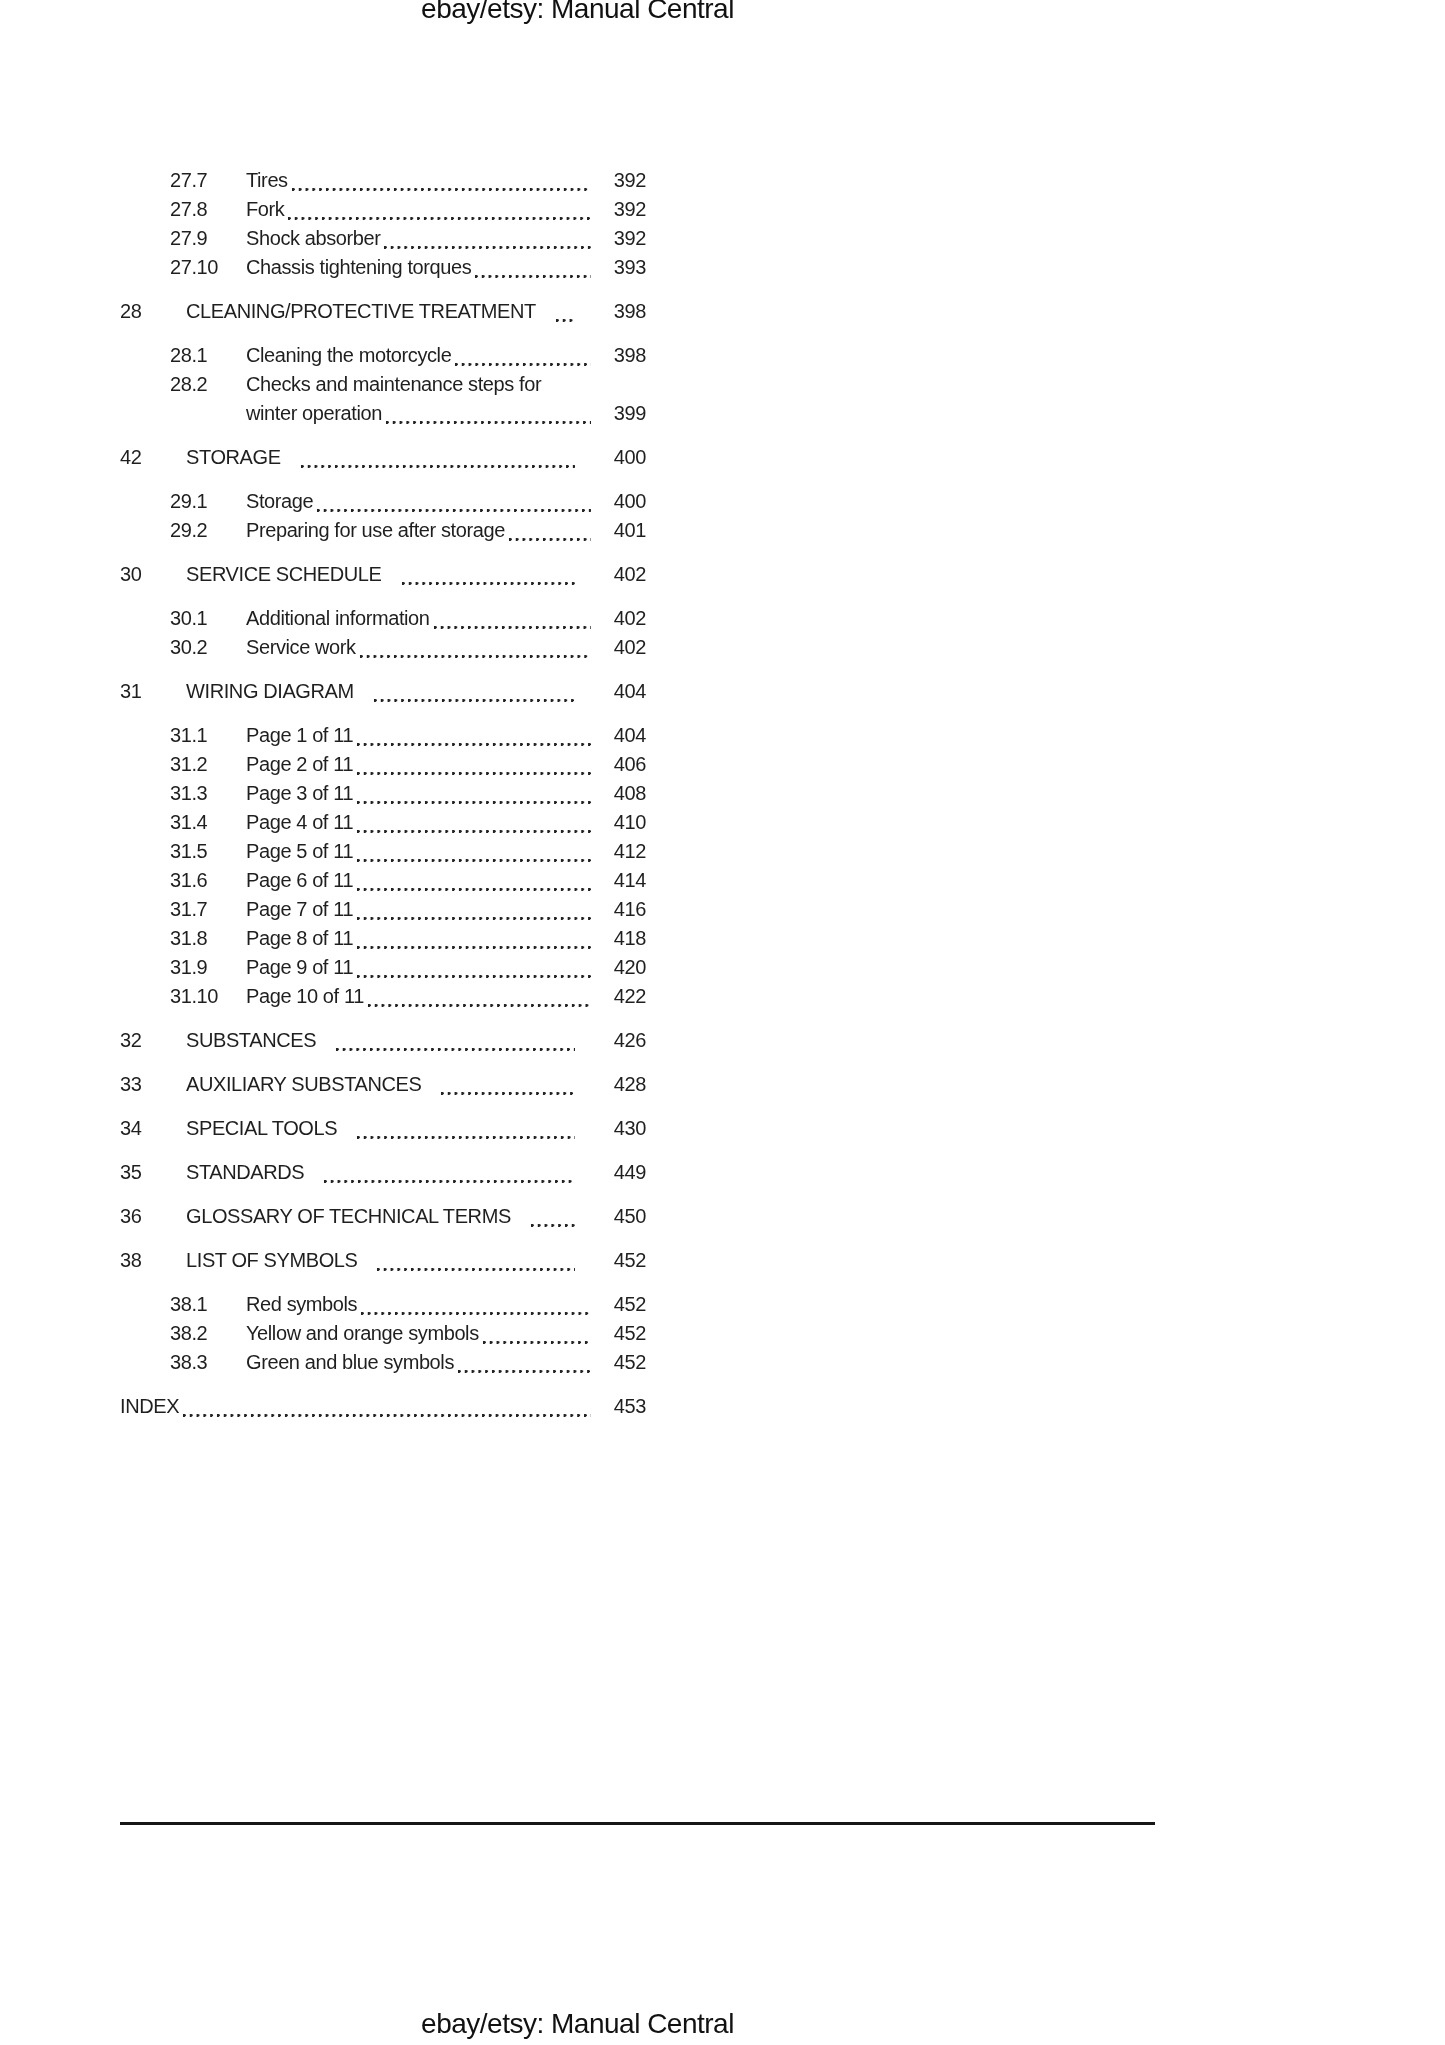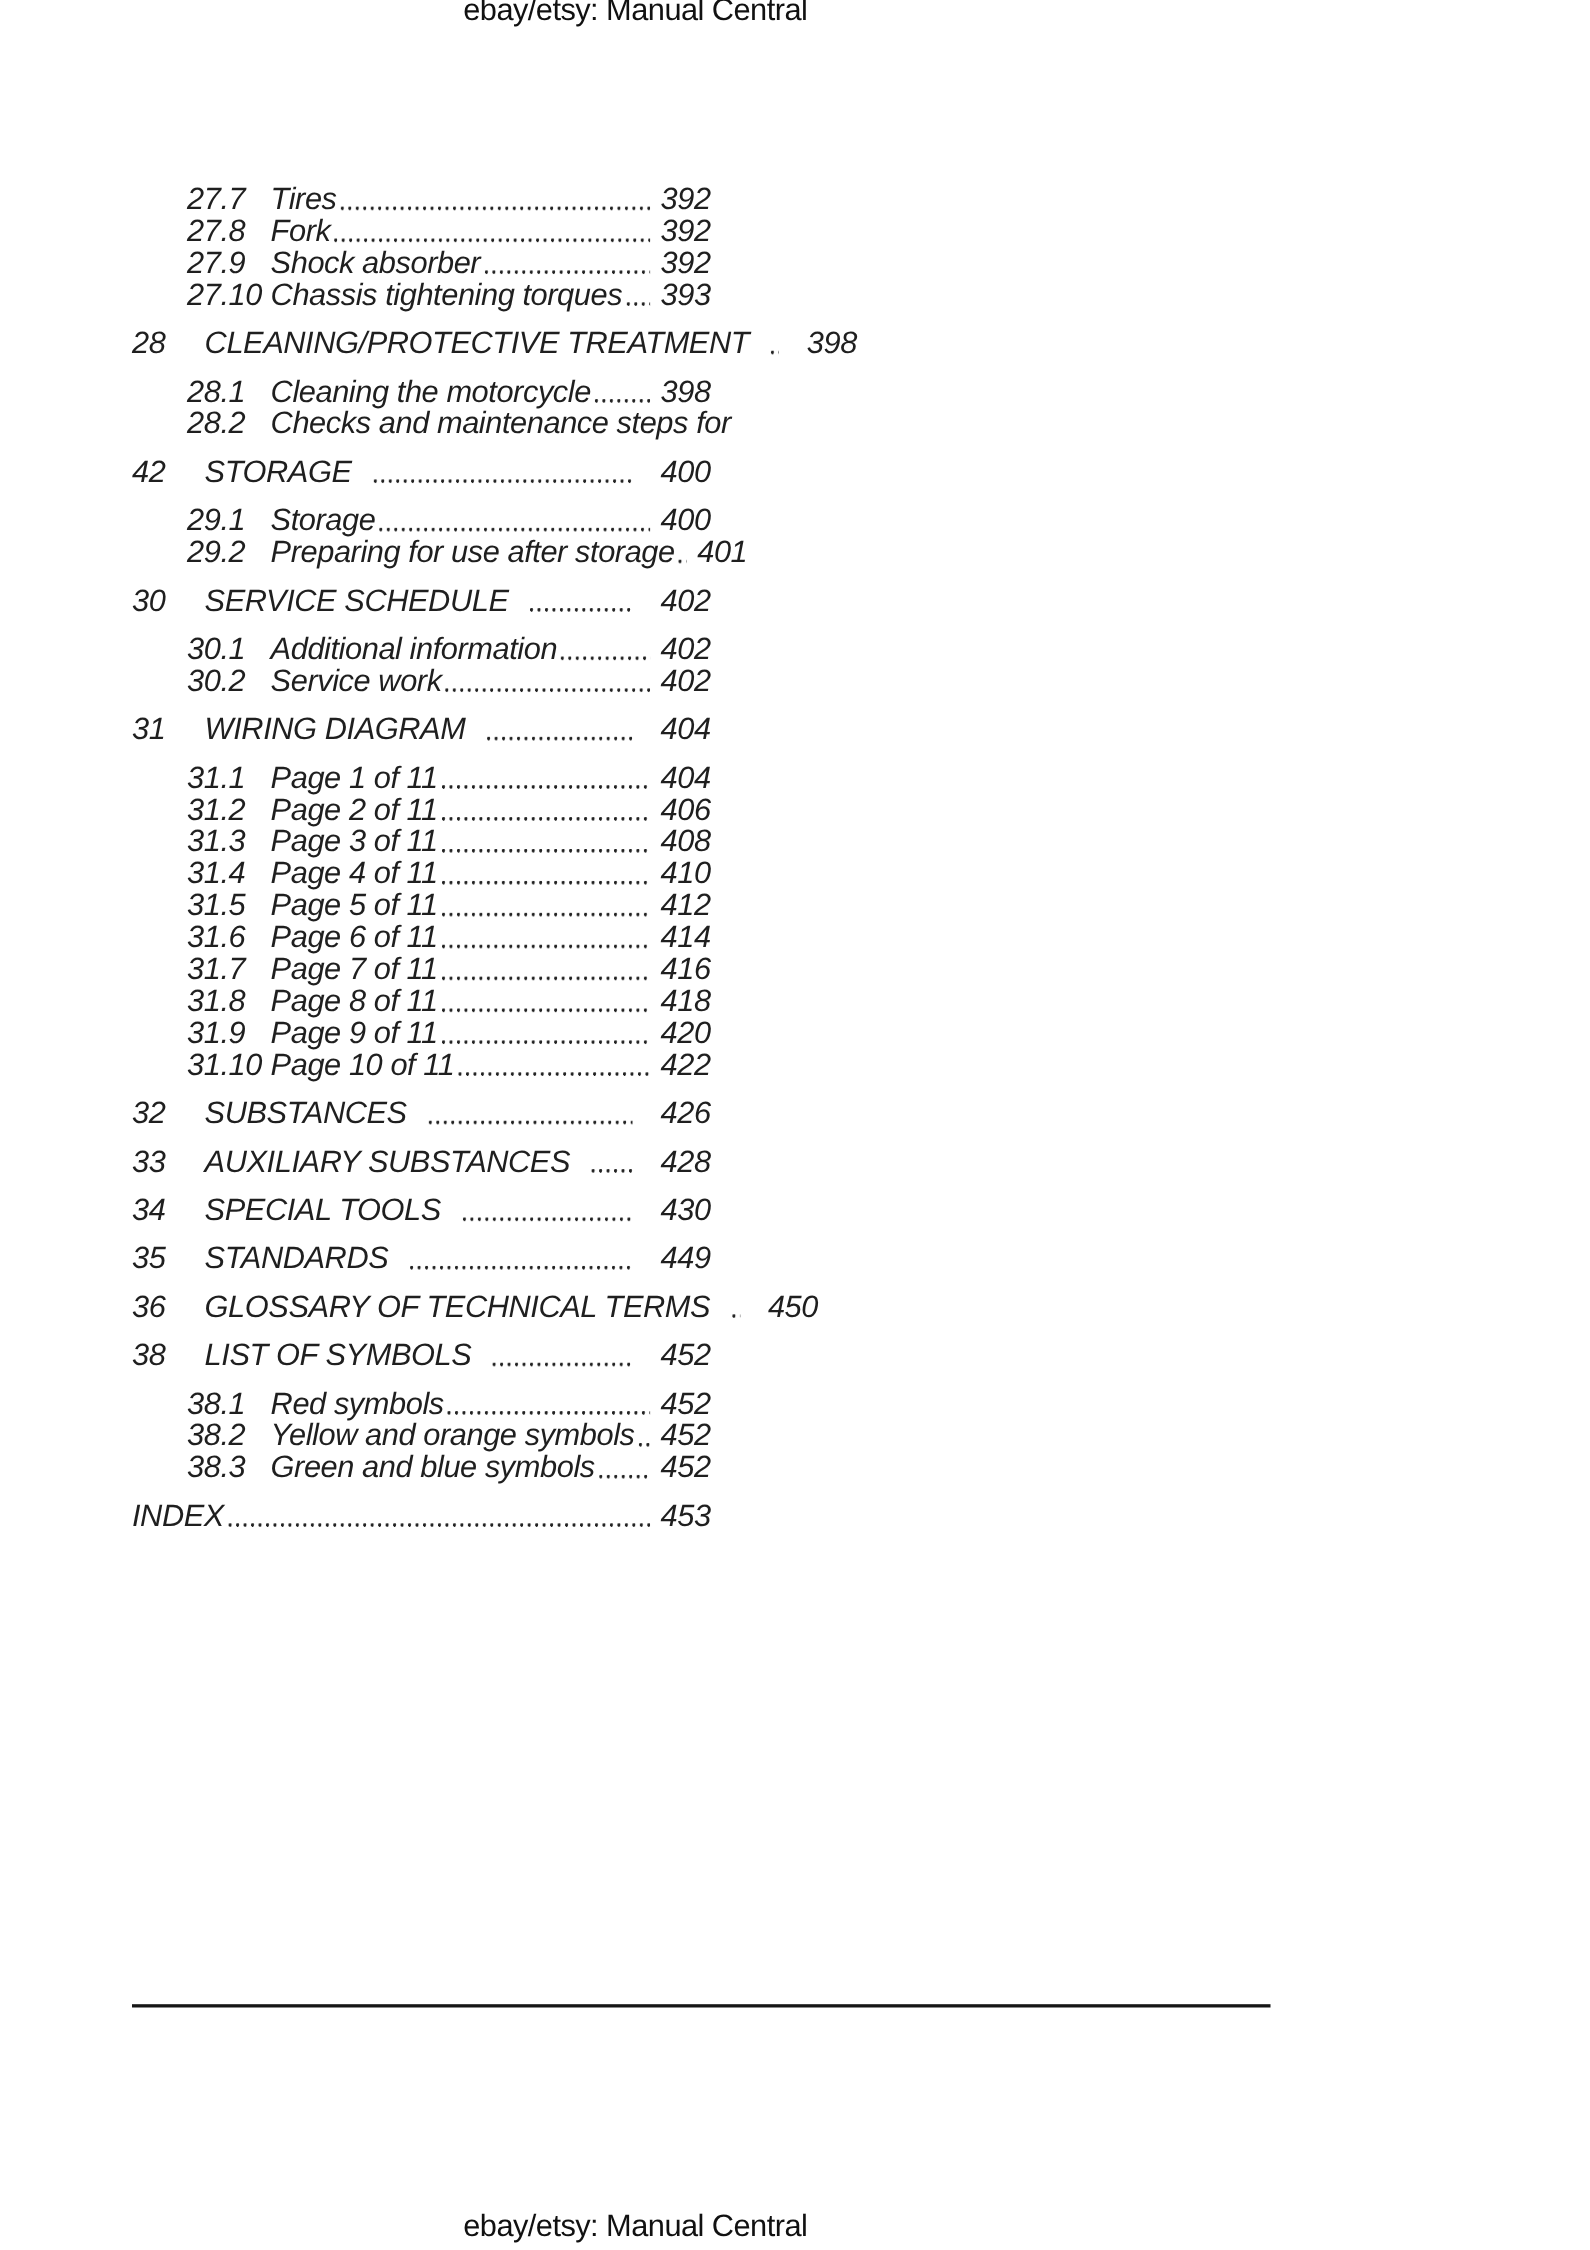--- a/index.html
+++ b/index.html
@@ -19,21 +19,21 @@
     position:absolute;left:1268px;top:0;width:152px;height:98px;
     background:var(--tab-bg,#a9a9a9);
     display:flex;align-items:center;justify-content:center;
   }
   .index-tab .tab-label{
     font-weight:bold;font-size:41px;letter-spacing:-1px;color:#0c0c0c;
     transform:scaleX(0.85);
   }
   .toc{
     position:absolute;left:120px;top:166px;width:526px;
-    font-size:28px;letter-spacing:-0.4px;font-style:italic;
+    font-size:20px;letter-spacing:-0.4px;
   }
   .row{display:flex;align-items:baseline;line-height:29px;}
   .row.chapter{margin:15px 0;gap:16px;}
   .row.root{margin-top:15px;}
   .num{flex:0 0 50px;}
   .sub .num{margin-left:50px;flex-basis:76px;}
   .title{white-space:nowrap;}
   .dots{
     flex:1 1 auto;min-width:8px;align-self:flex-end;height:5px;
     margin:0 7px 3px 3px;
@@ -98,20 +98,26 @@
       <div class="row sub">
         <span class="num">28.1</span>
         <span class="title">Cleaning the motorcycle</span>
         <span class="dots"></span>
         <span class="pg">398</span>
       </div>
       <div class="row sub">
         <span class="num">28.2</span>
         <span class="title">Checks and maintenance steps for</span>
       </div>
+      <div class="row sub">
+        <span class="num"></span>
+        <span class="title">winter operation</span>
+        <span class="dots"></span>
+        <span class="pg">399</span>
+      </div>
       <div class="row chapter">
         <span class="num">42</span>
         <span class="title">STORAGE</span>
         <span class="dots"></span>
         <span class="pg">400</span>
       </div>
       <div class="row sub">
         <span class="num">29.1</span>
         <span class="title">Storage</span>
         <span class="dots"></span>

